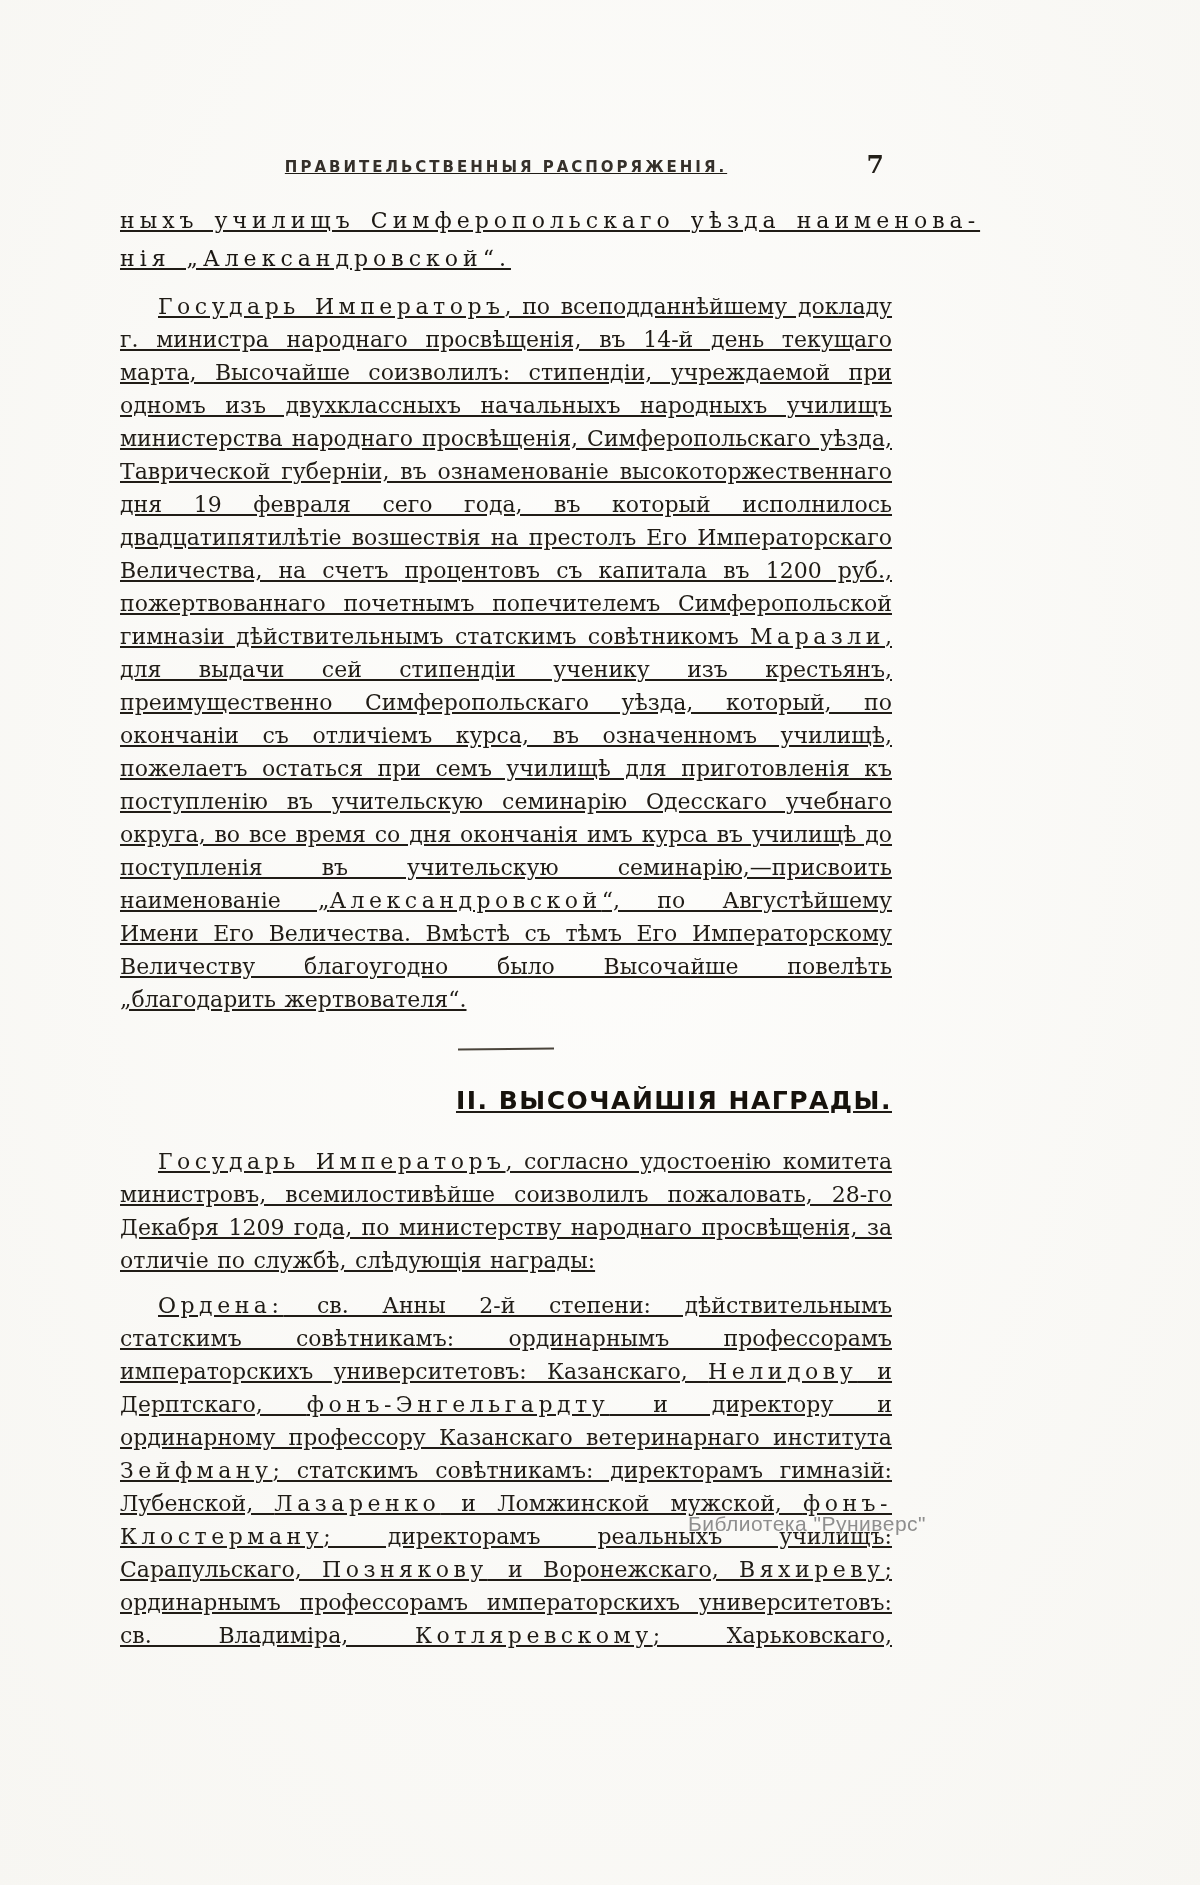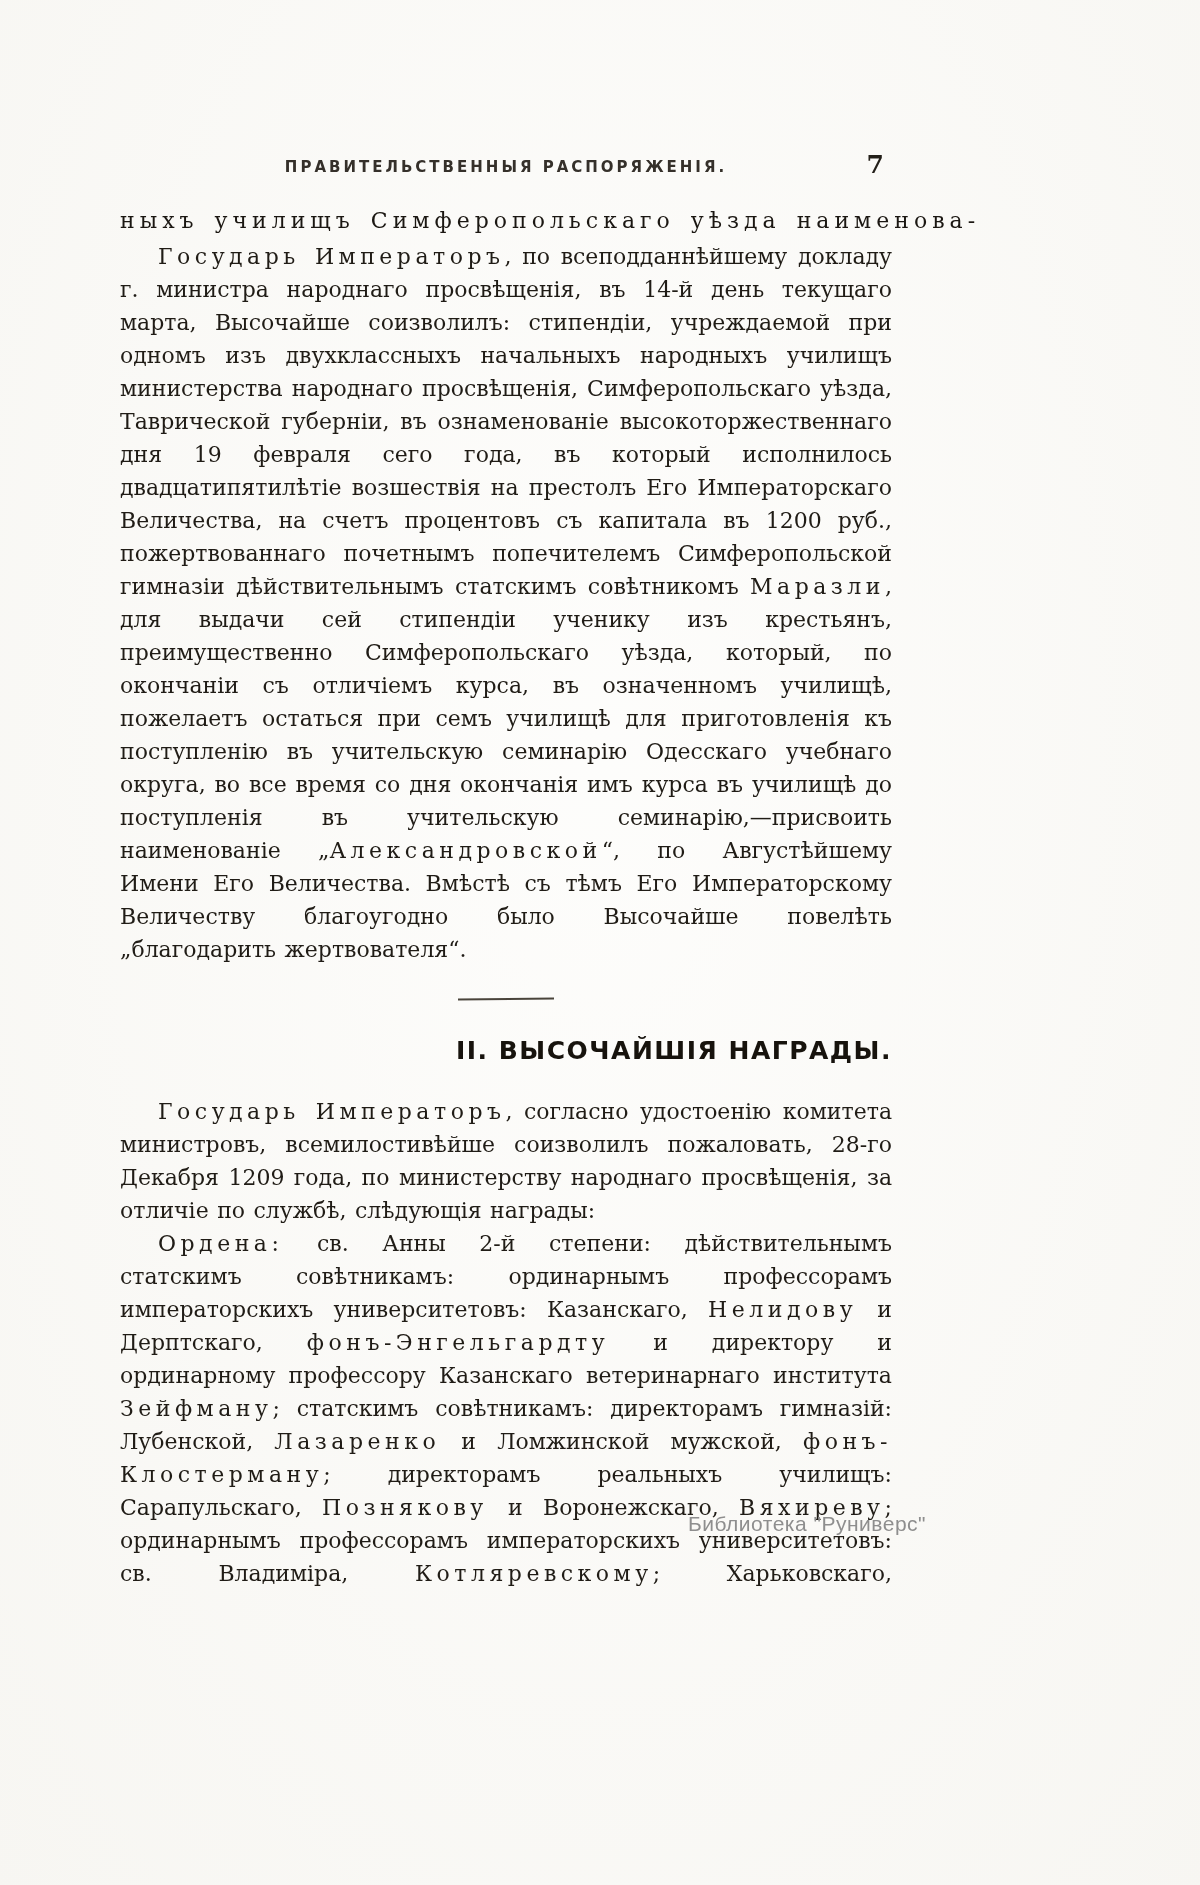--- a/index.html
+++ b/index.html
@@ -23,20 +23,21 @@
     background:
       radial-gradient(ellipse at 50% 40%, rgba(255,255,255,0.6), rgba(0,0,0,0.015)),
       #fbfaf6;
   }
 
   .textblock {
     position: absolute;
     left: 120px;
     top: 0;
     width: 772px;
+    text-decoration: underline;
   }
 
   .running-header {
     margin-top: 158px;
     position: relative;
     text-align: center;
     font-family: "DejaVu Sans", "Liberation Sans", sans-serif;
     font-weight: 700;
     font-size: 15px;
     letter-spacing: 3px;
@@ -60,20 +61,21 @@
     font-size: 22px;
     line-height: 38px;
     letter-spacing: 5px;
     word-spacing: 4px;
     color: #1b1712;
     font-weight: 500;
   }
   .fragment div { white-space: nowrap; }
 
   .para {
+    margin-top: 12px;
     font-size: 22px;
     line-height: 33px;
     text-align: justify;
     text-align-last: left;
     text-indent: 38px;
     word-spacing: 1.5px;
     color: #201c16;
   }
 
   .para .sp {
@@ -124,20 +126,21 @@
 
   <div class="textblock">
 
     <div class="running-header">
       <span>ПРАВИТЕЛЬСТВЕННЫЯ РАСПОРЯЖЕНІЯ.</span>
       <span class="page-number">7</span>
     </div>
 
     <div class="fragment">
         <div>ныхъ училищъ Симферопольскаго уѣзда наименова-</div>
+        <div>нія „Александровской“.</div>
       </div>
 
     <p class="para"><span class="sp">Государь Императоръ</span><span>, по всеподданнѣйшему докладу г. министра народнаго просвѣщенія, въ 14-й день текущаго марта, Высочайше соизволилъ: стипендіи, учреждаемой при одномъ изъ двухклассныхъ начальныхъ народныхъ училищъ министерства народнаго просвѣщенія, Симферопольскаго уѣзда, Таврической губерніи, въ ознаменованіе высокоторжественнаго дня 19 февраля сего года, въ который исполнилось двадцатипятилѣтіе возшествія на престолъ Его Императорскаго Величества, на счетъ процентовъ съ капитала въ 1200 руб., пожертвованнаго почетнымъ попечителемъ Симферопольской гимназіи дѣйствительнымъ статскимъ совѣтникомъ </span><span class="sp">Маразли</span><span>, для выдачи сей стипендіи ученику изъ крестьянъ, преимущественно Симферопольскаго уѣзда, который, по окончаніи съ отличіемъ курса, въ означенномъ училищѣ, пожелаетъ остаться при семъ училищѣ для приготовленія къ поступленію въ учительскую семинарію Одесскаго учебнаго округа, во все время со дня окончанія имъ курса въ училищѣ до поступленія въ учительскую семинарію,—присвоить наименованіе „</span><span class="sp">Александровской</span><span>“, по Августѣйшему Имени Его Величества. Вмѣстѣ съ тѣмъ Его Императорскому Величеству благоугодно было Высочайше повелѣть „благодарить жертвователя“.</span></p>
 
     <div class="divider"></div>
 
     <h2 class="section-heading">II. ВЫСОЧАЙШІЯ НАГРАДЫ.</h2>
 
     <p class="para para-intro"><span class="sp">Государь Императоръ</span><span>, согласно удостоенію комитета министровъ, всемилостивѣйше соизволилъ пожаловать, 28-го Декабря 1209 года, по министерству народнаго просвѣщенія, за отличіе по службѣ, слѣдующія награды:</span></p>
 

